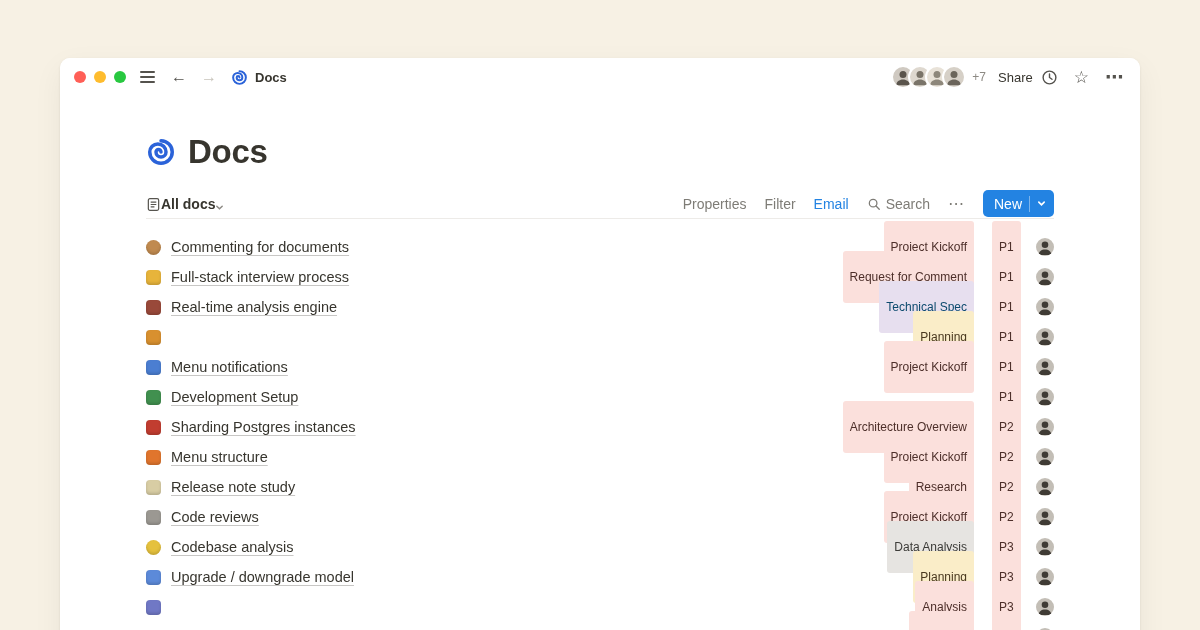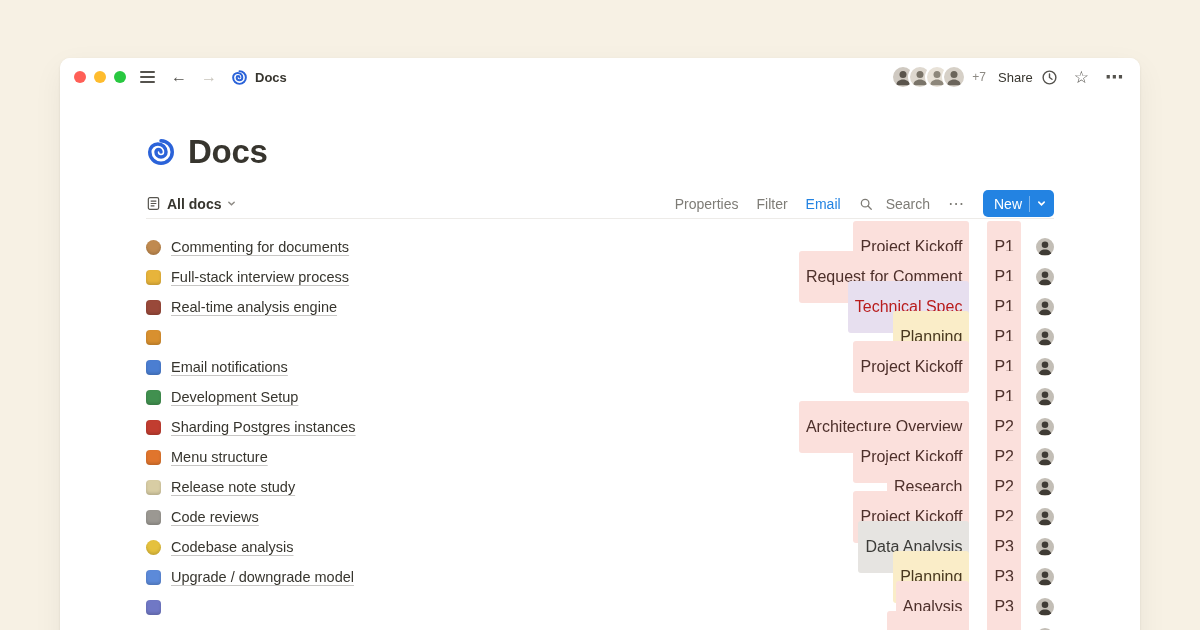--- a/index.html
+++ b/index.html
@@ -49,26 +49,26 @@
   
   .content { padding: 0 86px; }
   .page-header { display: flex; align-items: center; gap: 12px; margin-top: 36px; height: 40px; }
   .page-logo { width: 30px; height: 30px; display: inline-flex; }
   .page-title { font-size: 33px; font-weight: 700; color: #37352e; margin: 0; letter-spacing: -0.3px; }
   .toolbar {
     margin-top: 17px; height: 29px;
     display: flex; align-items: center;
     border-bottom: 1px solid #edebe8;
   }
-  .view-switcher { display: flex; align-items: center; gap: 6px; cursor: pointer; }
+  .view-switcher { display: flex; align-items: flex-end; cursor: pointer; }
   .view-label { font-size: 14px; font-weight: 600; color: #37352e; }
   .toolbar-right { margin-left: auto; display: flex; align-items: center; gap: 18px; }
   .tb-text { font-size: 14px; color: #7e7c76; cursor: pointer; }
   .tb-text.active { color: #2383e2; }
-  .search-group { display: flex; align-items: center; gap: 13px; cursor: pointer; }
+  .search-group { display: flex; align-items: center; gap: 5px; cursor: pointer; }
   .toolbar-more { font-size: 16px; color: #7e7c76; cursor: pointer; letter-spacing: 1px; }
   .new-btn {
     display: flex; align-items: center;
     background: #2383e2; color: #fff;
     border-radius: 5px; height: 27px;
     padding: 0 8px 0 11px;
     font-size: 14px; font-weight: 500;
     cursor: pointer;
   }
   .new-btn .divider { width: 1px; height: 16px; background: rgba(255,255,255,.4); margin: 0 7px; }
@@ -84,21 +84,21 @@
     text-decoration-color: rgba(73,69,62,.3);
     text-underline-offset: 3px;
     text-decoration-thickness: 1px;
     white-space: nowrap;
   }
   .row-spacer { flex: 1; }
   .tag, .pri {
     height: 20px; line-height: 20px;
     border-radius: 3px;
     padding: 16px 7px;
-    font-size: 16px;
+    font-size: 12px;
     white-space: nowrap;
   }
   .pri { min-width: 15px; margin-left: 18px; }
   .row .avatar.sm { width: 18px; height: 18px; margin-left: 15px; background: #c3beb6; }
 </style>
 </head>
 <body>
 
 <div class="window">
 
@@ -229,21 +229,21 @@
       <svg viewBox="0 0 24 24">
               <circle cx="12" cy="9" r="4.4" fill="#3f3b35"></circle>
               <path d="M3.5 22.5c0-4.6 3.8-7.3 8.5-7.3s8.5 2.7 8.5 7.3" fill="#3f3b35"></path>
             </svg>
     </span>
   </div>
         <div class="row">
     <span class="doc-icon rounded" style="background: rgb(153, 73, 58);"></span>
     <span class="doc-title">Real-time analysis engine</span>
     <span class="row-spacer"></span>
-    <span class="tag" style="background: rgb(231, 223, 239); color: #b91c1c;">Technical Spec</span>
+    <span class="tag" style="background: rgb(231, 223, 239); color: #0c4a6e;">Technical Spec</span>
     <span class="pri" style="background: rgb(251, 224, 220); color: rgb(77, 47, 42);">P1</span>
     <span class="avatar sm">
       <svg viewBox="0 0 24 24">
               <circle cx="12" cy="9" r="4.4" fill="#3f3b35"></circle>
               <path d="M3.5 22.5c0-4.6 3.8-7.3 8.5-7.3s8.5 2.7 8.5 7.3" fill="#3f3b35"></path>
             </svg>
     </span>
   </div>
         <div class="row">
     <span class="doc-icon rounded" style="background: rgb(216, 144, 47);"></span>
@@ -252,21 +252,21 @@
     <span class="pri" style="background: rgb(251, 224, 220); color: rgb(77, 47, 42);">P1</span>
     <span class="avatar sm">
       <svg viewBox="0 0 24 24">
               <circle cx="12" cy="9" r="4.4" fill="#3f3b35"></circle>
               <path d="M3.5 22.5c0-4.6 3.8-7.3 8.5-7.3s8.5 2.7 8.5 7.3" fill="#3f3b35"></path>
             </svg>
     </span>
   </div>
         <div class="row">
     <span class="doc-icon rounded" style="background: rgb(75, 126, 209);"></span>
-    <span class="doc-title">Email notifications</span>
+    <span class="doc-title">Menu notifications</span>
     <span class="row-spacer"></span>
     <span class="tag" style="background: rgb(251, 224, 220); color: rgb(77, 47, 42);">Project Kickoff</span>
     <span class="pri" style="background: rgb(251, 224, 220); color: rgb(77, 47, 42);">P1</span>
     <span class="avatar sm">
       <svg viewBox="0 0 24 24">
               <circle cx="12" cy="9" r="4.4" fill="#3f3b35"></circle>
               <path d="M3.5 22.5c0-4.6 3.8-7.3 8.5-7.3s8.5 2.7 8.5 7.3" fill="#3f3b35"></path>
             </svg>
     </span>
   </div>

